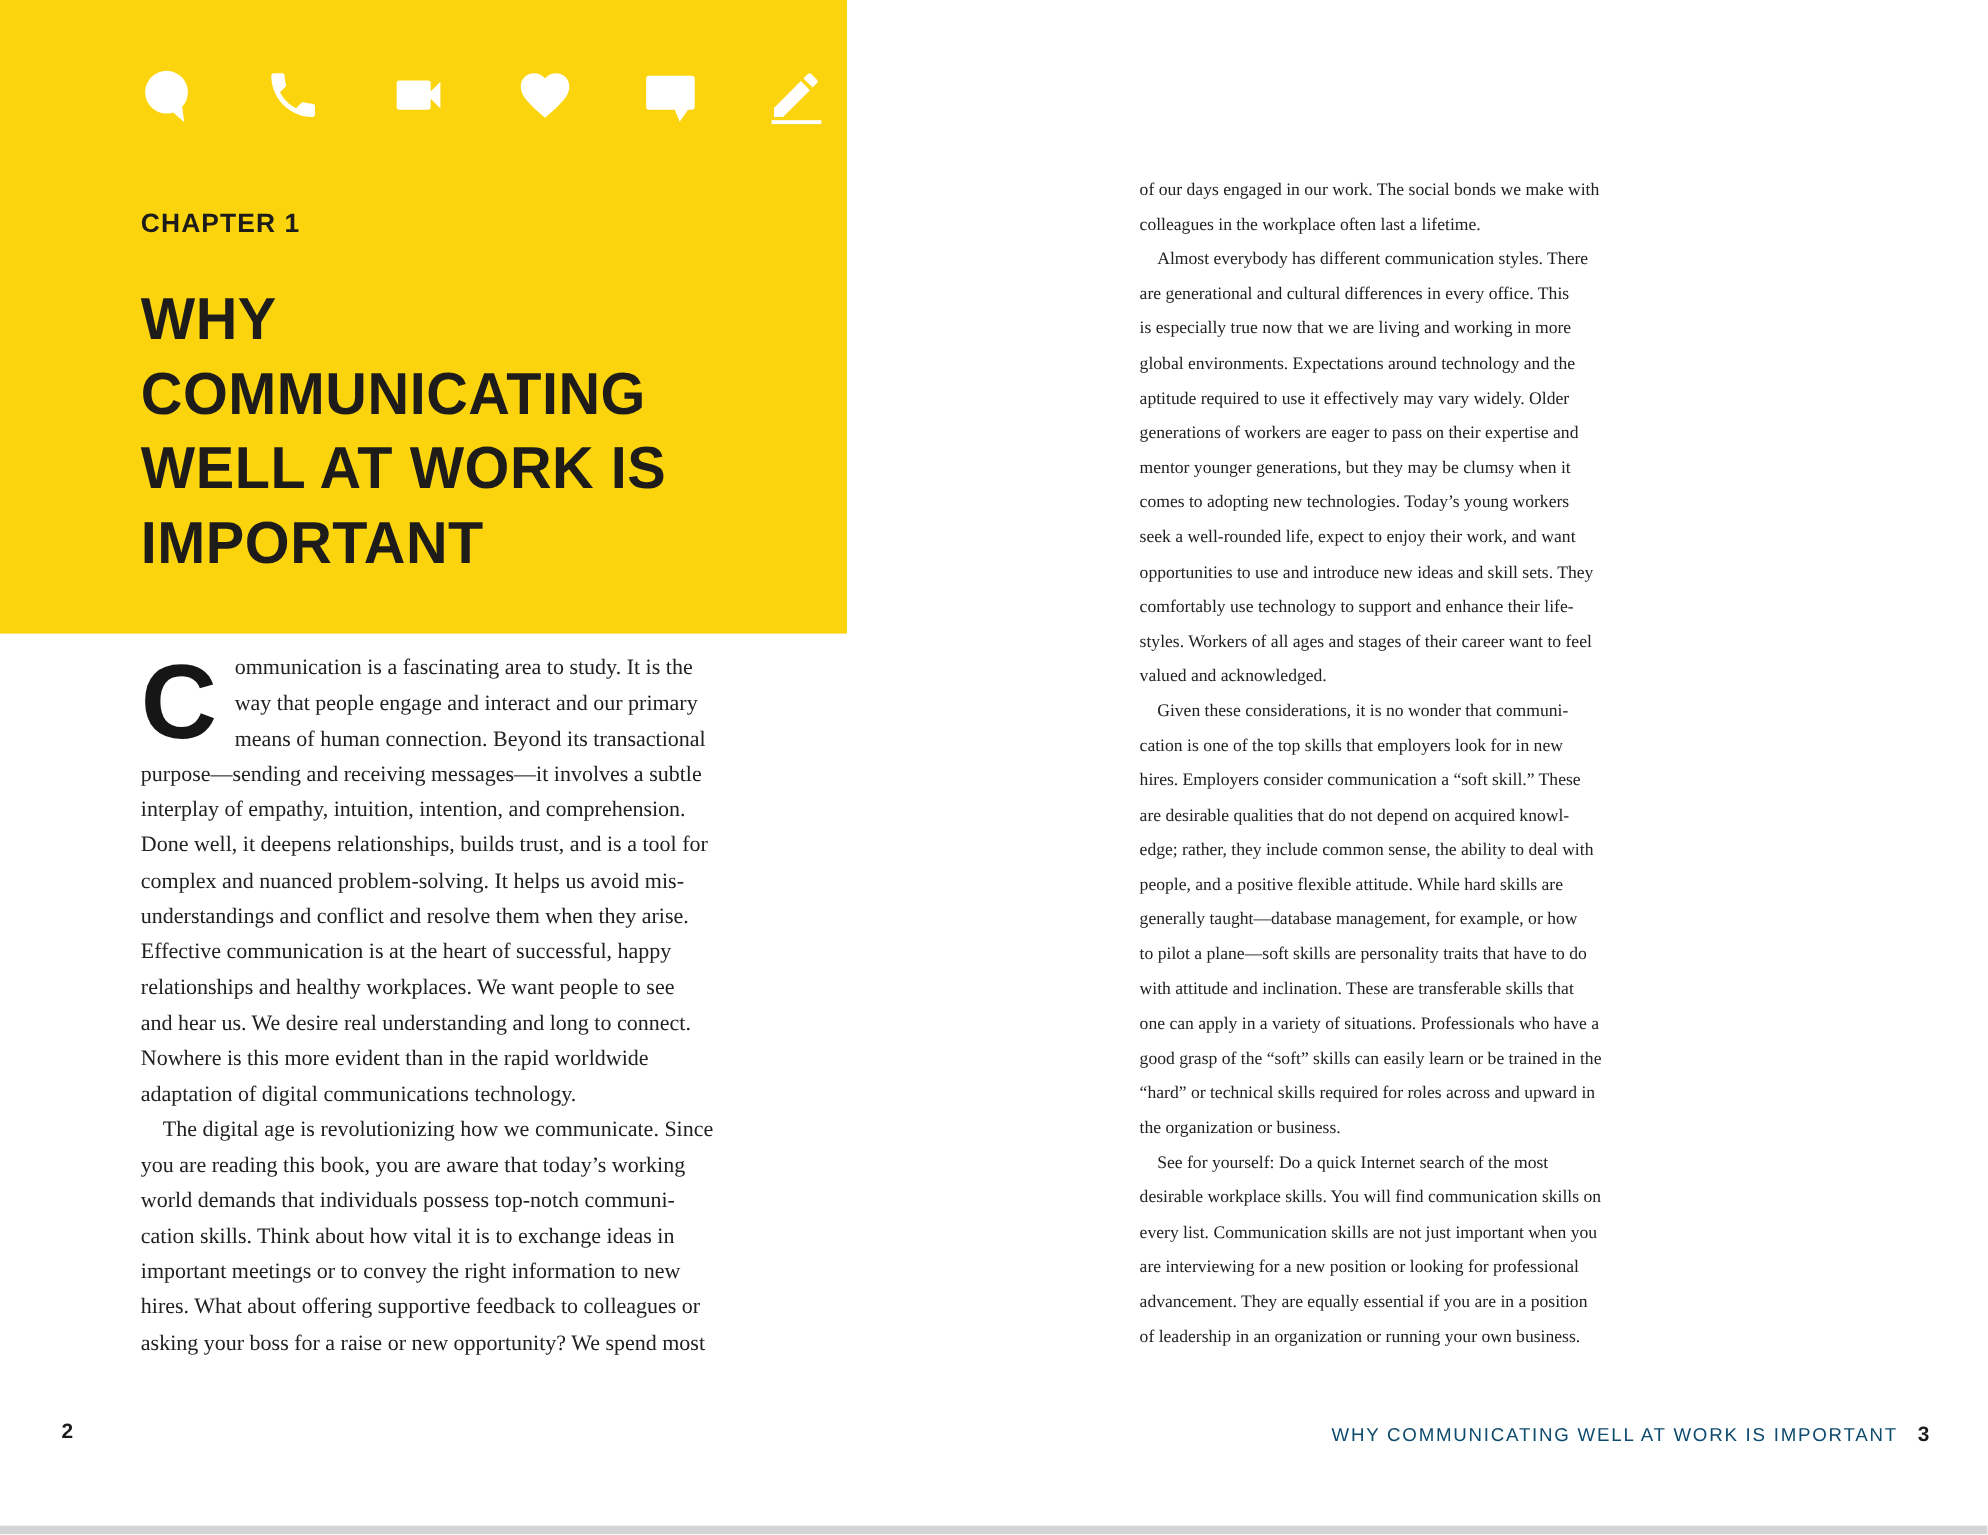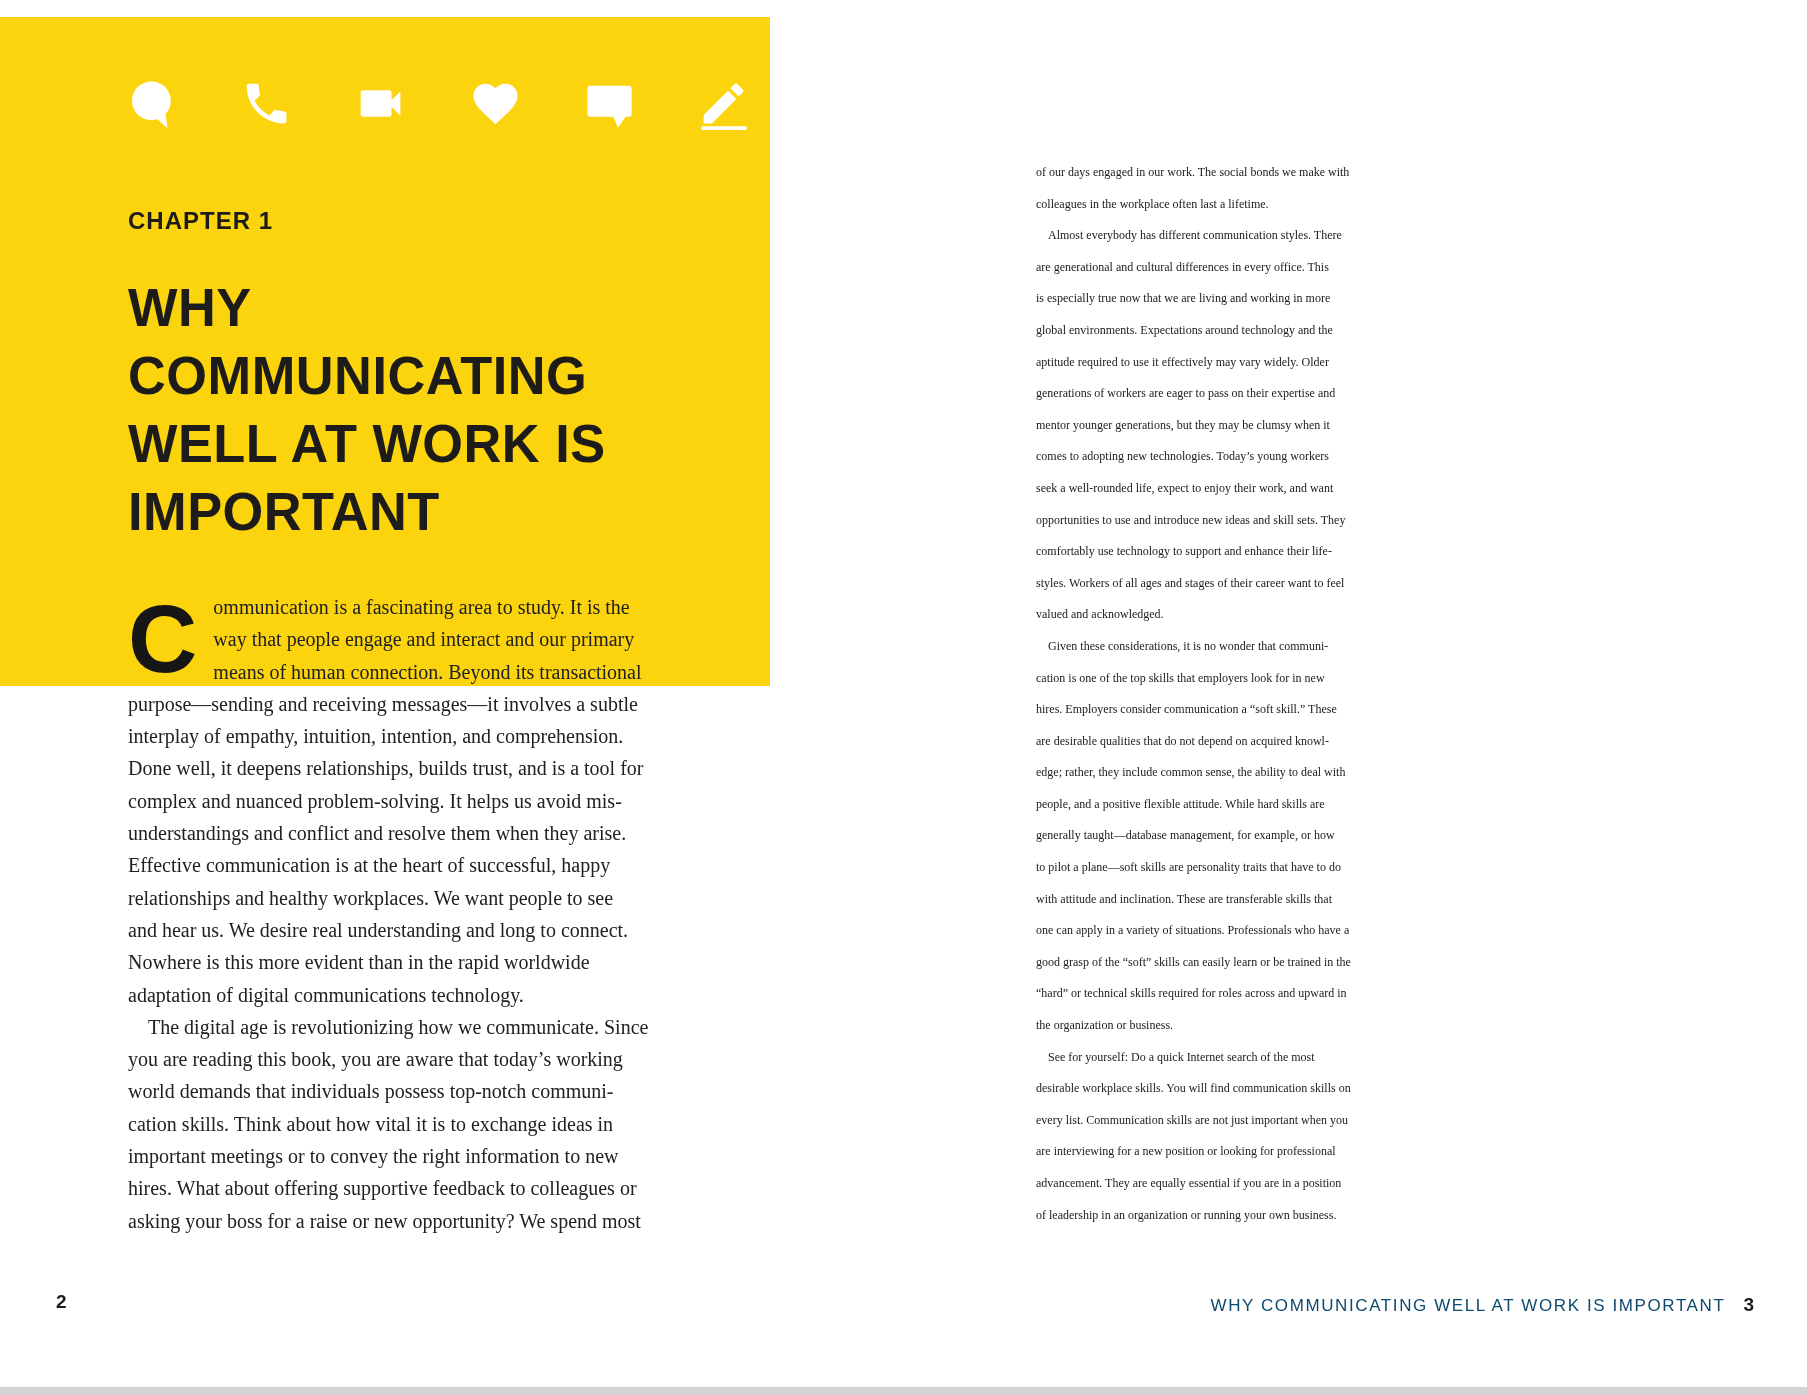--- a/index.html
+++ b/index.html
@@ -2,21 +2,21 @@
 <html style="--yellow: #fcd40e;"><head>
 <meta charset="utf-8">
 <style>
   html,body{margin:0;padding:0;background:#ffffff;}
   .canvas{
     position:relative;width:1807px;height:1395px;background:#ffffff;overflow:hidden;
     font-family:"Liberation Sans",sans-serif;
   }
   
   .yellow-block{
-    position:absolute;left:0;top:17px;width:770px;height:669px;
+    position:absolute;left:0;top:0;width:770px;height:576px;
     background:var(--yellow,#fcd40e);
   }
   .icons-row{
     position:absolute;left:126px;top:56px;width:624px;height:60px;
     display:flex;justify-content:space-between;align-items:center;
   }
   .icons-row .icon{width:53px;height:53px;display:block;}
   .icons-row .icon svg{width:100%;height:100%;fill:#ffffff;}
   .chapter-label{
     position:absolute;left:128px;top:190px;
@@ -27,21 +27,21 @@
     font-size:54px;line-height:68px;font-weight:700;letter-spacing:.5px;
     color:#1d1c1a;transform:scaleX(.97);transform-origin:left top;white-space:nowrap;
   }
   .title .title-line{display:block;}
   
   .body-text{
     position:absolute;font-family:"Liberation Serif",serif;color:#212121;
     white-space:pre; 
   }
   .left-body{left:128px;top:591px;width:586px;font-size:20px;line-height:32.3px;}
-  .right-body{left:1036px;top:157px;width:648px;font-size:12px;line-height:31.6px;}
+  .right-body{left:1036px;top:157px;width:648px;font-size:16px;line-height:31.6px;}
   .dropcap{
     float:left;font-family:"Liberation Sans",sans-serif;font-weight:700;
     font-size:96px;line-height:90px;margin:3px 16px 0 0;color:#161616;
   }
   
   .pagenum-left{
     position:absolute;left:56px;top:1291px;
     font-size:19px;font-weight:700;color:#1b1b1b;
   }
   .footer{

